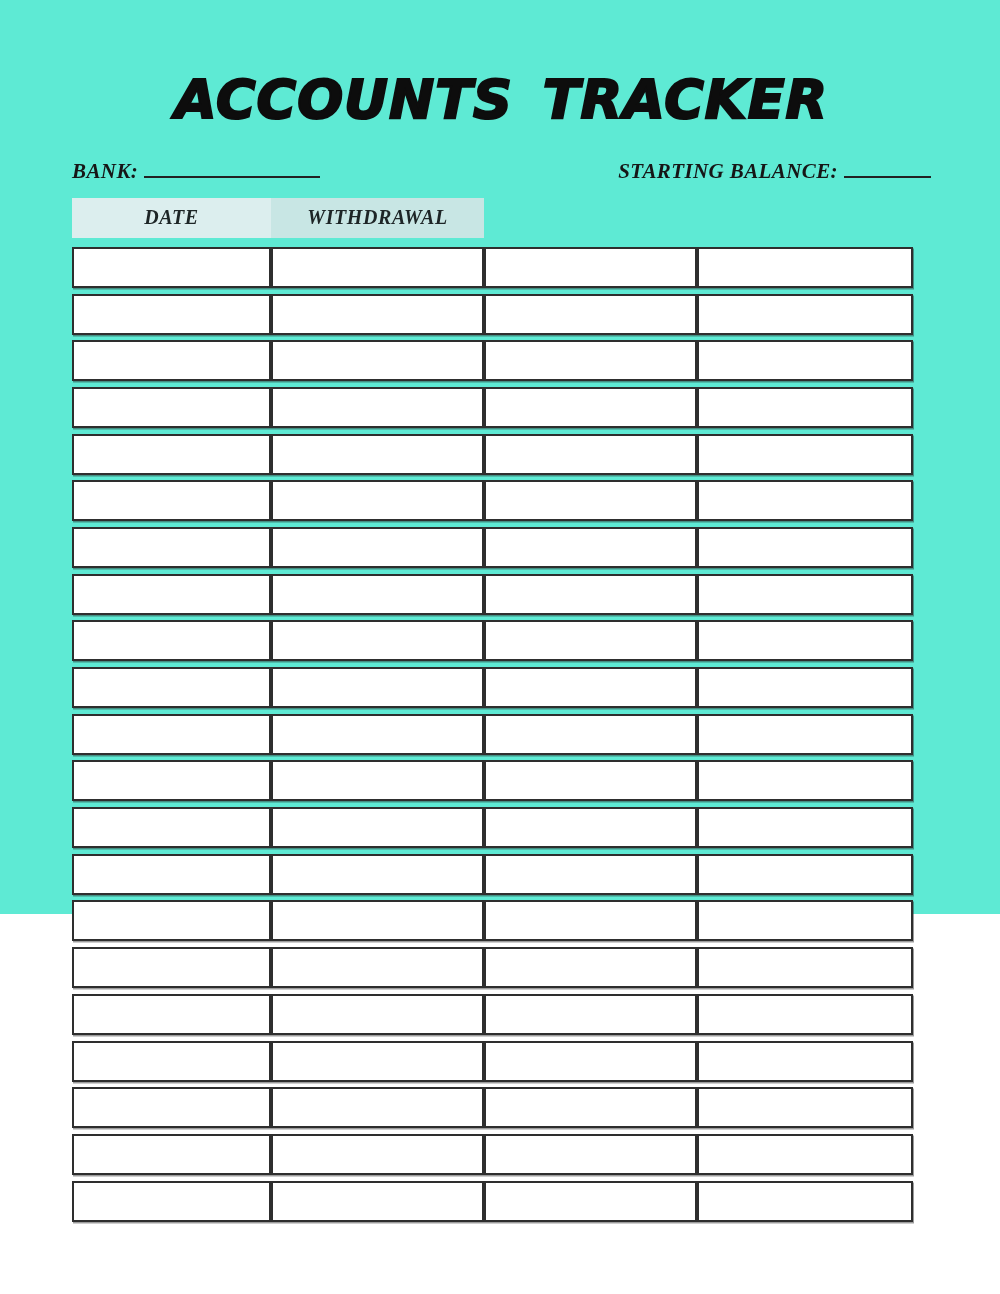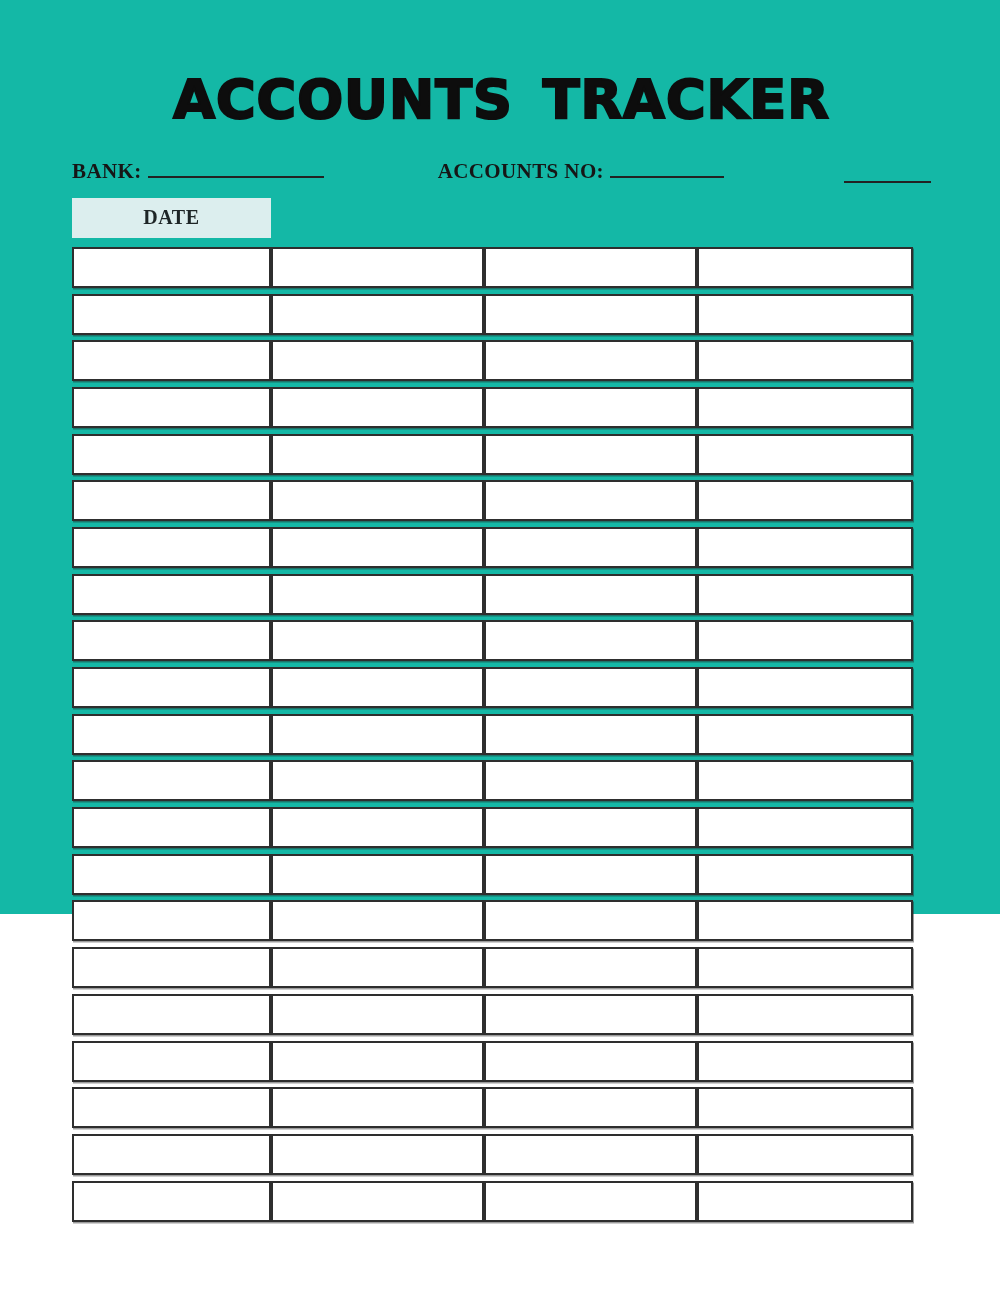--- a/index.html
+++ b/index.html
@@ -8,24 +8,25 @@
     background: #ffffff;
     width: 1000px;
     height: 1294px;
     overflow: hidden;
     font-family: "Liberation Serif", "DejaVu Serif", serif;
   }
 
   .page {
     width: 1000px;
     height: 914px;
-    background: #14b8a6;
+    background: #5eead4;
     padding-left: 72px;
     padding-right: 69px;
     position: relative;
+    font-style: italic;
   }
 
   .content { width: 859px; }
 
   
   .title {
     padding-top: 72px;
     text-align: center;
     font-family: "DejaVu Sans", "Liberation Sans", sans-serif;
     font-weight: 900;
@@ -106,31 +107,29 @@
   <div class="content">
 
     <h1 class="title">ACCOUNTS TRACKER</h1>
 
     <div class="fields">
       <div class="field">
         <span class="field-label">BANK:</span>
         <span class="field-line line-bank"></span>
       </div>
       <div class="field">
-        <span class="field-label">ACCOUNTS NO:</span>
-        <span class="field-line line-accounts"></span>
-      </div>
-      <div class="field">
+        <span class="field-label">STARTING BALANCE:</span>
         <span class="field-line line-balance"></span>
       </div>
     </div>
 
     <div class="table">
       <div class="thead">
         <div class="th" style="background: rgb(220, 238, 238);">DATE</div>
+        <div class="th" style="background: rgb(200, 230, 228);">WITHDRAWAL</div>
       </div>
       <div class="tbody" id="tbody">
           <div class="cell"></div>
           <div class="cell"></div>
           <div class="cell"></div>
           <div class="cell"></div>
           <div class="cell"></div>
           <div class="cell"></div>
           <div class="cell"></div>
           <div class="cell"></div>

